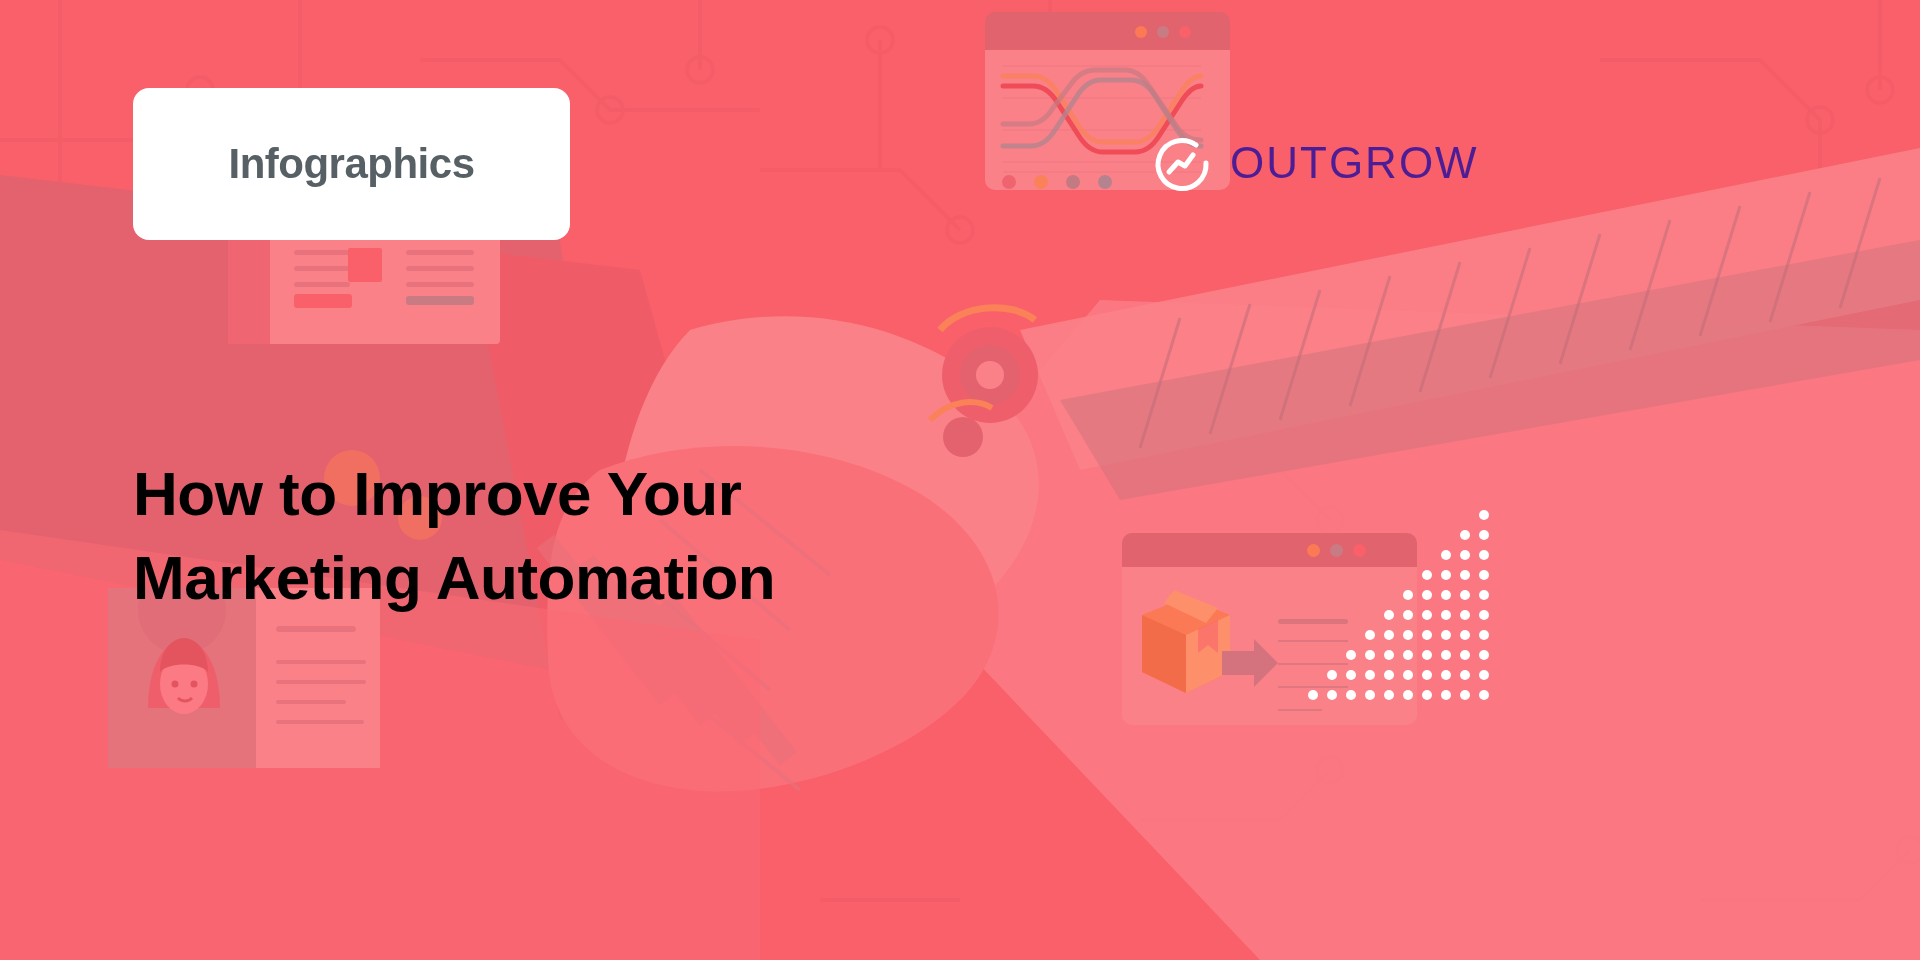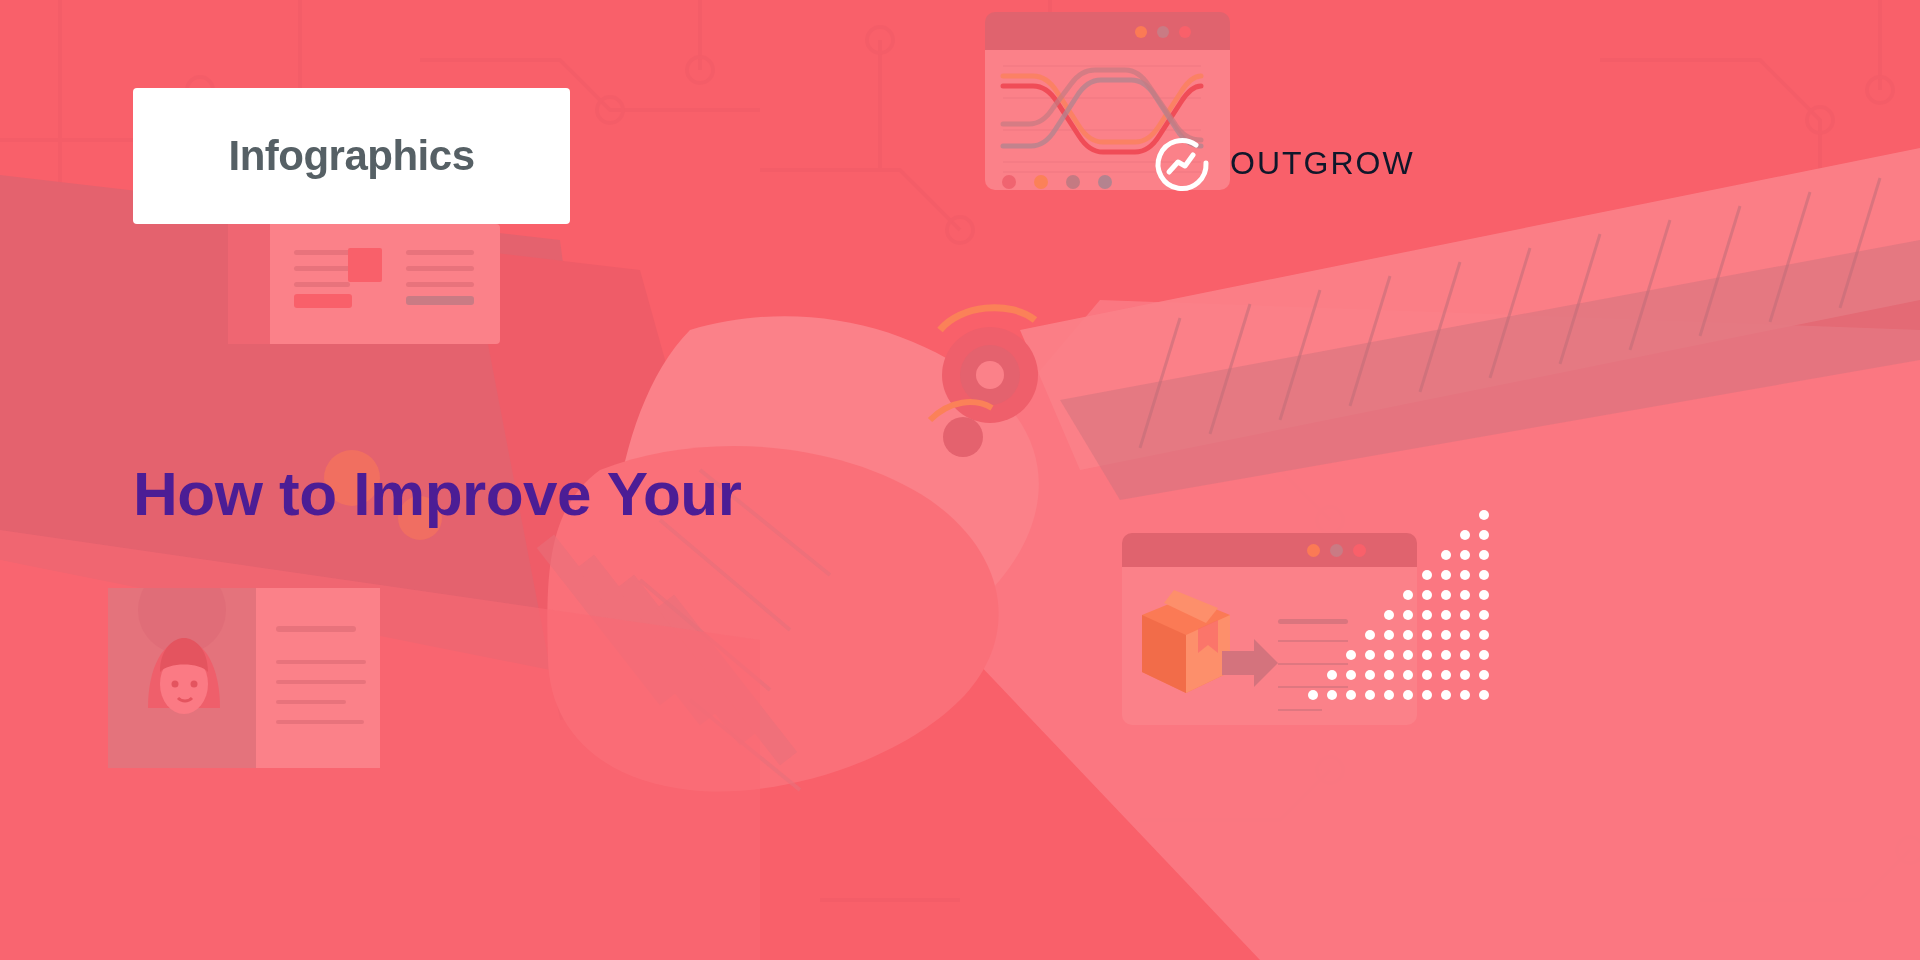--- a/index.html
+++ b/index.html
@@ -63,41 +63,41 @@
 
   
   .card-profile {
     position:absolute; left:108px; top:588px; width:272px; height:180px;
   }
   .card-profile .pane-l { position:absolute; left:0; top:0; width:148px; height:180px; background:#e4737c; }
   .card-profile .pane-r { position:absolute; left:148px; top:0; width:124px; height:180px; background:#fb8189; }
 
   
   .badge {
-    position:absolute; left:133px; top:88px; width:437px; height:136px;
-    background:#ffffff; border-radius:4px;
+    position:absolute; left:133px; top:88px; width:437px; height:152px;
+    background:#ffffff; border-radius:16px;
     display:flex; align-items:center; justify-content:center;
   }
   .badge-label {
     font-size:42px; font-weight:bold; color:#566065;
     letter-spacing:-0.5px; line-height:1;
   }
 
   
   .headline {
     position:absolute; left:133px; top:452px; width:820px;
-    color:#4c1d95; font-weight:bold;
+    color:#000000; font-weight:bold;
     font-size:62px; line-height:84px; letter-spacing:-0.5px;
   }
   .headline .hl { display:block; white-space:nowrap; }
 
   
   .logo { position:absolute; left:1152px; top:133px; height:60px; display:flex; align-items:center; gap:18px; }
   .logo-text {
-    color:#0f172a; font-size:32px; font-weight:400; letter-spacing:2px; line-height:1;
+    color:#4c1d95; font-size:44px; font-weight:400; letter-spacing:2px; line-height:1;
   }
 
   
   .dotgrid { position:absolute; left:1292px; top:505px; }
 </style>
 </head>
 <body>
 
 <div class="stage">
 
@@ -370,20 +370,21 @@
         <circle cx="192" cy="190" r="5"></circle>
     </g>
   </svg>
 
   <div class="badge">
     <span class="badge-label">Infographics</span>
   </div>
 
   <div class="headline">
     <span class="hl">How to Improve Your</span>
+    <span class="hl">Marketing Automation</span>
   </div>
 
   <div class="logo">
     <svg width="60" height="60" viewBox="0 0 60 60">
       <path d="M44 12 A24 24 0 1 0 54 30" stroke="#ffffff" stroke-width="5" fill="none" stroke-linecap="round"></path>
       <path d="M17 39 L26 29 L33 33 L41 22" stroke="#ffffff" stroke-width="5" fill="none" stroke-linecap="round" stroke-linejoin="round"></path>
     </svg>
     <span class="logo-text">OUTGROW</span>
   </div>
 

